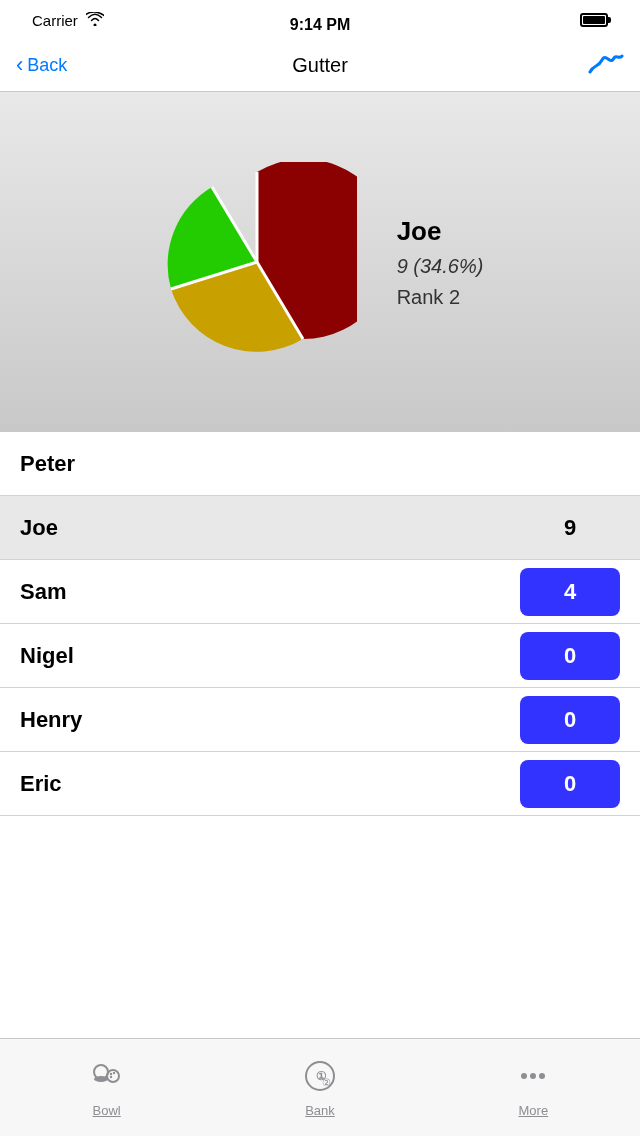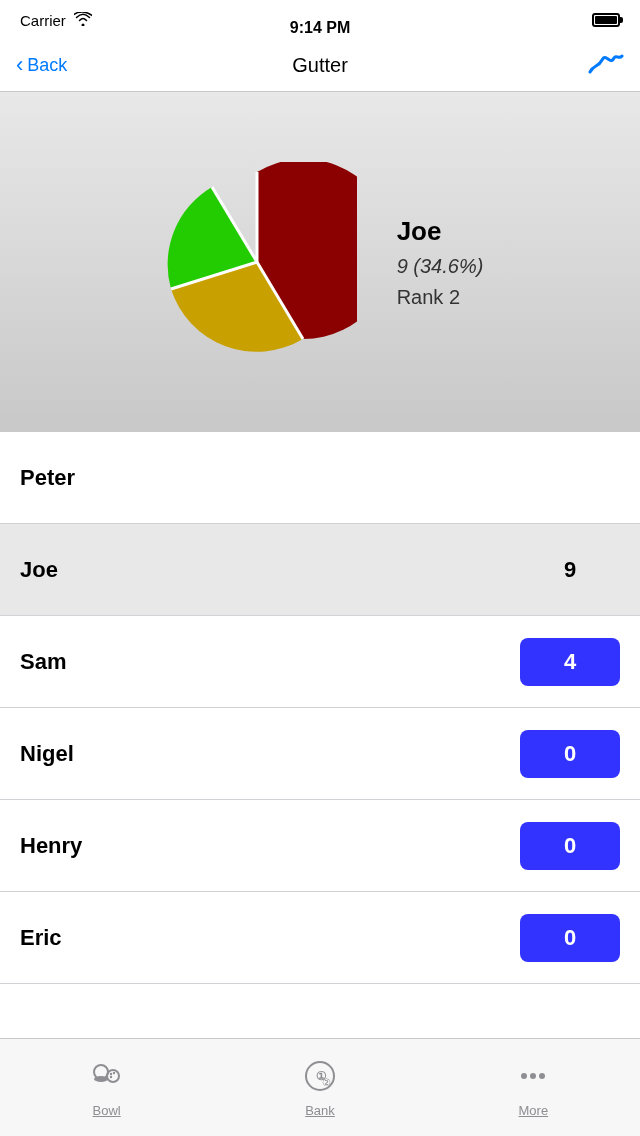--- a/index.html
+++ b/index.html
@@ -10,23 +10,22 @@
       font-family: -apple-system, 'Helvetica Neue', Arial, sans-serif;
       background: #fff;
       overflow: hidden;
     }
 
     
     .status-bar {
       height: 40px;
       background: #fff;
       display: flex;
-      align-items: center;
       justify-content: space-between;
-      padding: 0 20px;
+      padding: 0 32px;
       font-size: 15px;
       font-weight: 500;
     }
     .status-bar-left { display: flex; align-items: center; gap: 8px; }
     .status-bar-center { font-size: 16px; font-weight: 600; position: absolute; left: 50%; transform: translateX(-50%); margin-top: 16px; }
     .status-bar-right { display: flex; align-items: center; gap: 6px; }
     .battery-icon {
       width: 28px; height: 14px;
       border: 2px solid #000;
       border-radius: 3px;
@@ -129,21 +128,21 @@
     
     .players-list {
       background: #fff;
       flex: 1;
     }
     .player-row {
       display: flex;
       align-items: center;
       justify-content: space-between;
       padding: 16px 20px;
-      height: 92px;
+      height: 64px;
       border-bottom: 1px solid #d1d1d6;
     }
     .player-row.highlighted {
       background: #e8e8e8;
     }
     .player-name {
       font-size: 22px;
       font-weight: 700;
     }
     .player-score-badge {

